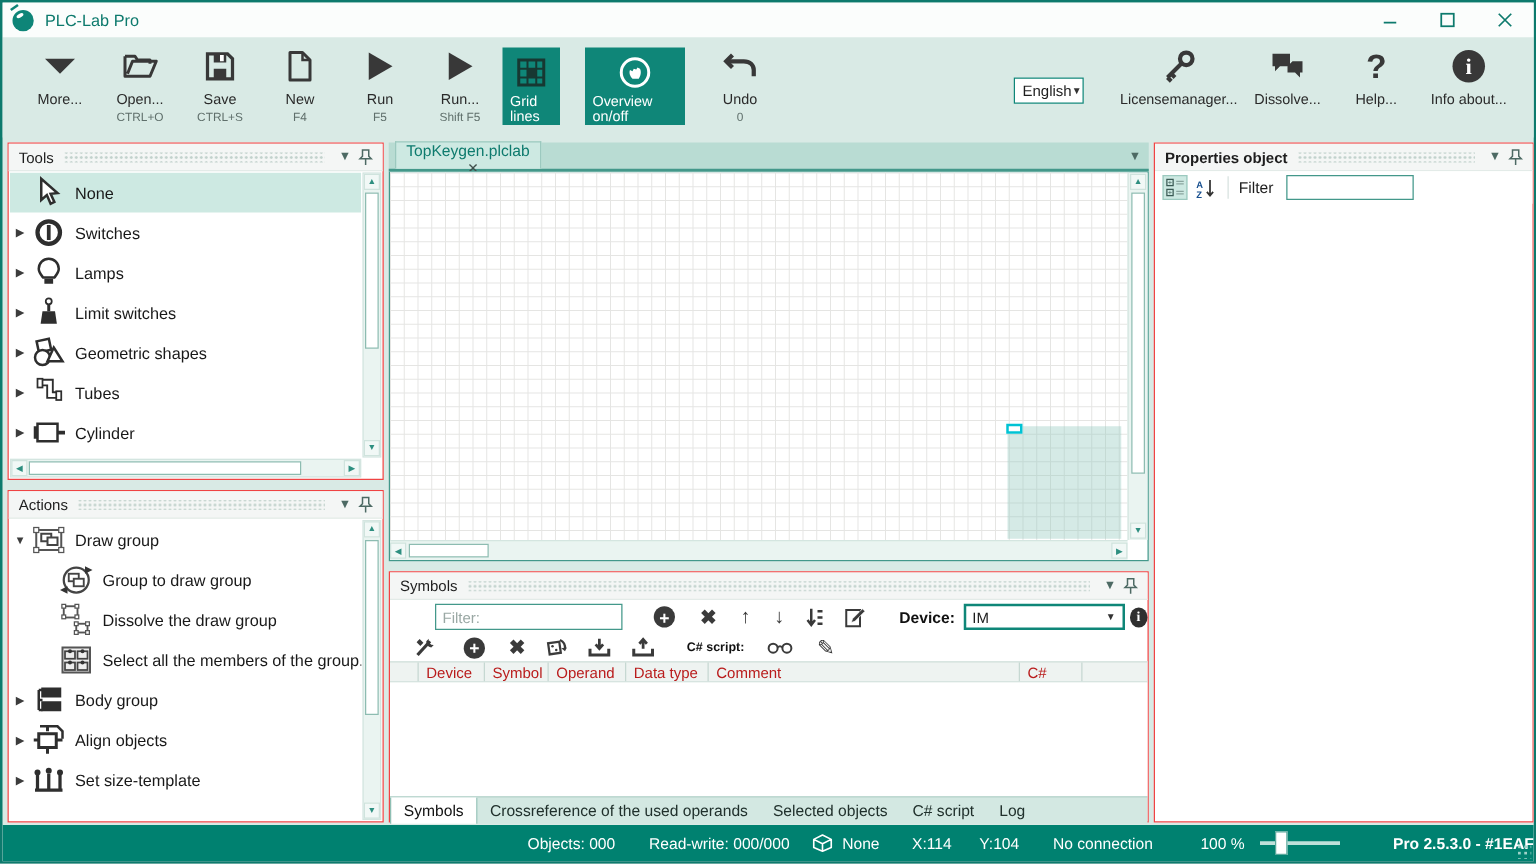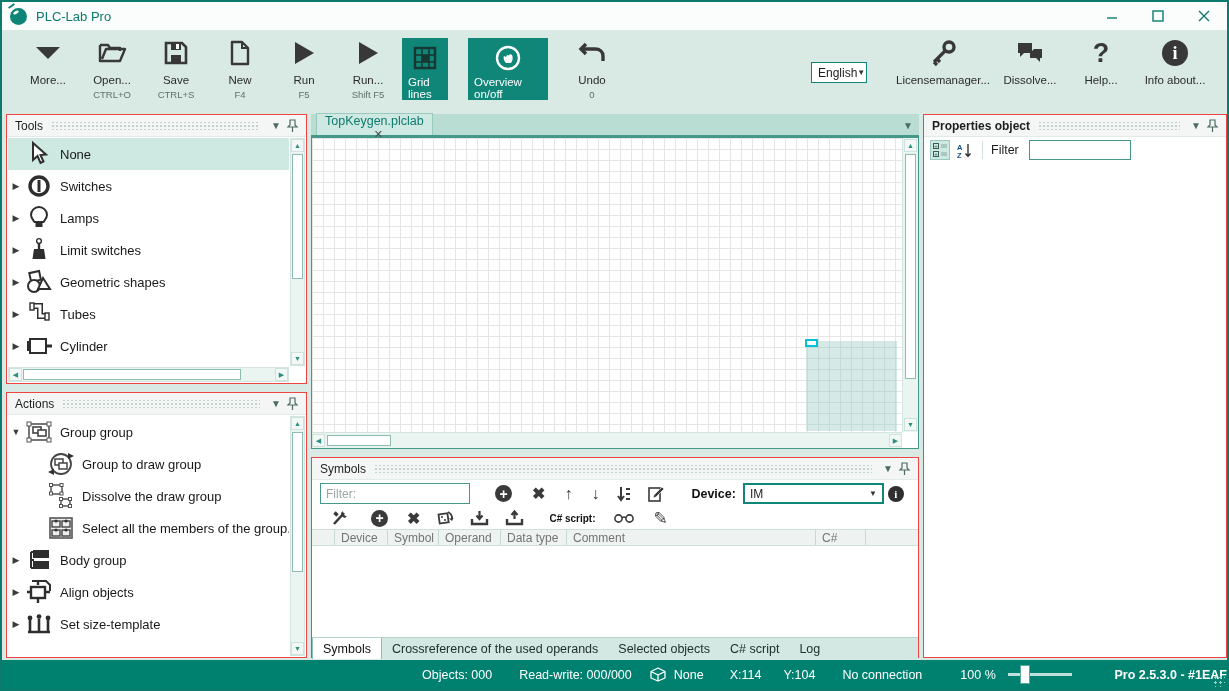--- a/index.html
+++ b/index.html
@@ -81,21 +81,21 @@
   .plus-circle{ width:17px; height:17px; border-radius:50%; background:#3a3a3a; color:#fff; font-size:14px; font-weight:bold;
     display:flex; align-items:center; justify-content:center; line-height:0; }
   .x-glyph{ font-size:16px; font-weight:bold; color:#3a3a3a; }
   .arrow-glyph{ font-size:16px; font-weight:bold; color:#3a3a3a; }
   .device-label{ font-weight:bold; font-size:12.5px; color:#111; }
   .device-select{ width:141px; height:21px; border:2px solid #0f8678; background:#fff; display:flex; align-items:center;
     justify-content:space-between; padding:0 5px; font-size:12px; color:#1d1d1d; }
   .info-circle{ width:16px; height:16px; border-radius:50%; background:#2f2f2f; color:#fff; font-size:11px; font-weight:bold;
     display:flex; align-items:center; justify-content:center; font-family:"Liberation Serif", serif; }
   .script-label{ font-weight:bold; font-size:10px; color:#111; }
-  .sym-thead{ display:flex; height:17px; background:#eef3f1; border-top:1px solid #cfe0da; border-bottom:1px solid #cfe0da; font-size:12px; color:#737373; }
+  .sym-thead{ display:flex; height:17px; background:#eef3f1; border-top:1px solid #cfe0da; border-bottom:1px solid #cfe0da; font-size:12px; color:#b91c1c; }
   .th-cell{ border-right:1px solid #c6d8d2; padding:1px 6px 0 6px; white-space:nowrap; overflow:hidden; }
   .sym-body{ background:#fff; height:91px; }
   .sym-tabs{ display:flex; align-items:stretch; height:22px; background:#d3e8e2; border-top:1px solid #b5d2ca; font-size:12.5px; color:#20302c; }
   .sym-tab{ display:flex; align-items:center; padding:0 10px; }
   .sym-tab.active{ background:#fff; border-left:1px solid #8fbfb4; border-right:1px solid #8fbfb4; color:#111; }
   
   .prop-toolbar{ display:flex; align-items:center; height:26px; padding-left:6px; background:#fff; }
   .prop-btn{ width:20px; height:20px; display:flex; align-items:center; justify-content:center; }
   .prop-btn.active{ background:#cde9e2; border:1px solid #9cc9bf; }
   .prop-sep{ width:1px; height:18px; background:#d7e2df; margin:0 8px; }
@@ -387,21 +387,21 @@
           <svg width="26" height="22" viewBox="0 0 26 22">
               <rect x="3" y="3" width="20" height="16" fill="none" stroke="#555" stroke-width="1.6"></rect>
               <rect x="7" y="6" width="8" height="6" fill="none" stroke="#444" stroke-width="1.6"></rect>
               <rect x="12" y="9" width="8" height="6" fill="#fff" stroke="#444" stroke-width="1.6"></rect>
               <rect x="1" y="1" width="4" height="4" fill="#fff" stroke="#555"></rect>
               <rect x="21" y="1" width="4" height="4" fill="#fff" stroke="#555"></rect>
               <rect x="1" y="17" width="4" height="4" fill="#fff" stroke="#555"></rect>
               <rect x="21" y="17" width="4" height="4" fill="#fff" stroke="#555"></rect>
             </svg>
           </span>
-        <span class="li-label">Group group</span>
+        <span class="li-label">Draw group</span>
       </div>
       <div class="list-item">
         <span class="indent"></span>
           <span class="expander"></span>
         <span class="li-icon">
           <svg width="26" height="26" viewBox="0 0 26 26">
               <circle cx="13" cy="13" r="10" fill="none" stroke="#444" stroke-width="1.8"></circle>
               <polygon points="20,2 26,5 20,8" fill="#333"></polygon>
               <polygon points="6,24 0,21 6,18" fill="#333"></polygon>
               <rect x="7" y="8" width="8" height="6" fill="#fff" stroke="#444" stroke-width="1.5"></rect>
@@ -521,21 +521,21 @@
       <span class="ptitle">Symbols</span>
       <span class="pdots"></span>
       <span class="phead-btn">▼</span>
       <span class="phead-btn pin">
         <svg width="9" height="12" viewBox="0 0 9 12">
             <path d="M2 0 h5 v5 l2 2 H0 l2 -2 z M4.5 7 v5" fill="none" stroke="#4d6a64" stroke-width="1.2"></path>
           </svg>
         </span>
     </div>
 
-    <div class="sym-row" style="height:27px;">
+    <div class="sym-row" style="height:27px;margin-left:28px;">
       <input class="sym-filter" placeholder="Filter:" style="">
       <span class="ico-btn" style="margin-left:25px;">
           <span class="plus-circle">+</span>
         </span>
       <span class="ico-btn x-glyph" style="margin-left:20px;">✖</span>
       <span class="ico-btn arrow-glyph" style="margin-left:19px;">↑</span>
       <span class="ico-btn arrow-glyph" style="margin-left:19px;">↓</span>
       <span class="ico-btn" style="margin-left:17px;">
         <svg width="15" height="16" viewBox="0 0 15 16">
             <path d="M5 1 v12 M2 10 l3 4 l3 -4" fill="none" stroke="#3a3a3a" stroke-width="2"></path>

